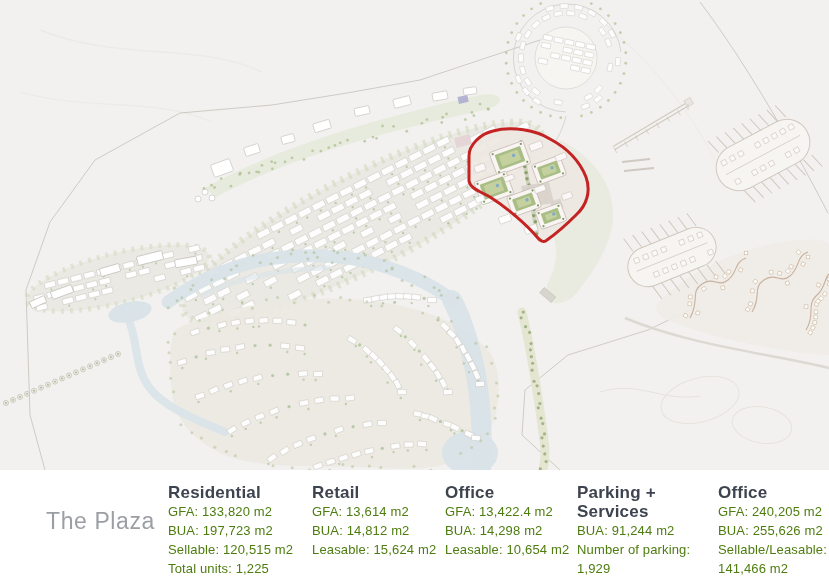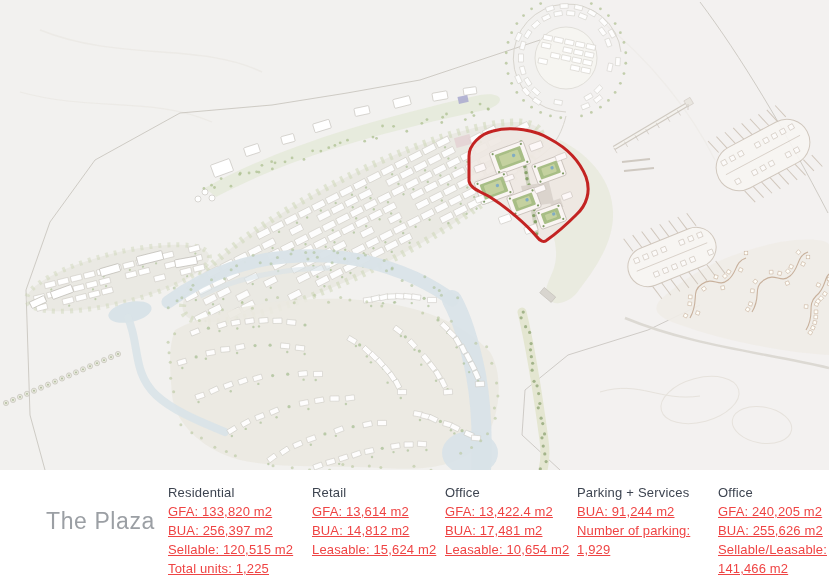--- a/index.html
+++ b/index.html
@@ -12,24 +12,24 @@
   .map-area{position:absolute;left:0;top:0;width:829px;height:470px;}
   .map-area svg{display:block;}
   .panel{position:absolute;left:0;top:470px;width:829px;height:114px;background:#ffffff;}
   .panel-title{
     position:absolute;left:46px;top:38px;
     font-size:23px;color:#9b9fa4;letter-spacing:.6px;font-weight:400;
     white-space:nowrap;
   }
   .stat-col{position:absolute;top:13px;}
   .stat-col .hdr{
-    font-size:13px;font-weight:400;color:#3d4450;line-height:19px;letter-spacing:.2px;
+    font-size:17px;font-weight:700;color:#3d4450;line-height:19px;letter-spacing:.2px;
   }
   .stat-col .ln{
-    font-size:13px;font-weight:400;color:#ef4444;line-height:19px;letter-spacing:.15px;text-decoration:underline;
+    font-size:13px;font-weight:400;color:#4d7c0f;line-height:19px;letter-spacing:.15px;
   }
 </style>
 </head>
 <body>
 
 <div class="stage">
   <div class="map-area">
     <svg id="map-svg" width="829" height="470" viewBox="0 0 829 470" xmlns="http://www.w3.org/2000/svg">
         <rect x="0" y="0" width="829" height="470" fill="#f2f1ef"></rect>
         <rect x="560" y="0" width="269" height="470" fill="#f3f1f0"></rect>
@@ -969,34 +969,34 @@
         <rect x="475.5" y="196" width="9" height="6" rx="1" fill="#ffffff" stroke="#c3c0b9" stroke-width="0.5" transform="rotate(-20 480 199)"></rect>
         <path d="M493,131 C512,126 536,130 550,139 C567,148 580,162 586,177 C591,191 587,205 576,215 C567,224 557,233 547,240 C544,243 540,241 537,237 C526,224 506,207 490,197 C479,191 470,188 469,181 L469,156 C469,145 480,134 493,131 Z" fill="rgba(195,34,34,0.03)" stroke="#c32322" stroke-width="3" stroke-linejoin="round"></path>
       </svg>
   </div>
   <div class="panel">
     <div class="panel-title">The Plaza</div>
     <div id="columns">
         <div class="stat-col" style="left: 168px; width: 132px;">
           <div class="hdr">Residential</div>
           <div class="ln">GFA: 133,820 m2</div>
-          <div class="ln">BUA: 256,397 m2</div>
+          <div class="ln">BUA: 197,723 m2</div>
           <div class="ln">Sellable: 120,515 m2</div>
           <div class="ln">Total units: 1,225</div>
         </div>
         <div class="stat-col" style="left: 312px; width: 132px;">
           <div class="hdr">Retail</div>
           <div class="ln">GFA: 13,614 m2</div>
           <div class="ln">BUA: 14,812 m2</div>
           <div class="ln">Leasable: 15,624 m2</div>
         </div>
         <div class="stat-col" style="left: 445px; width: 132px;">
           <div class="hdr">Office</div>
           <div class="ln">GFA: 13,422.4 m2</div>
-          <div class="ln">BUA: 17,481 m2</div>
+          <div class="ln">BUA: 14,298 m2</div>
           <div class="ln">Leasable: 10,654 m2</div>
         </div>
         <div class="stat-col" style="left: 577px; width: 136px;">
           <div class="hdr">Parking + Services</div>
           <div class="ln">BUA: 91,244 m2</div>
           <div class="ln">Number of parking: 1,929</div>
         </div>
         <div class="stat-col" style="left: 718px; width: 111px;">
           <div class="hdr">Office</div>
           <div class="ln">GFA: 240,205 m2</div>

